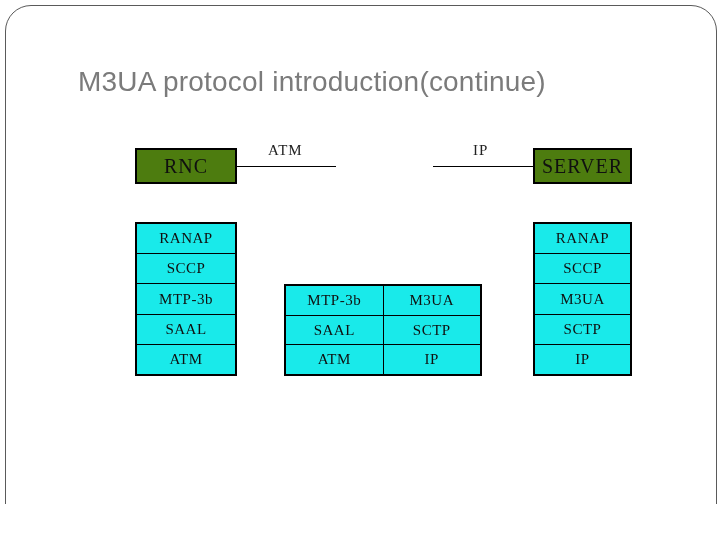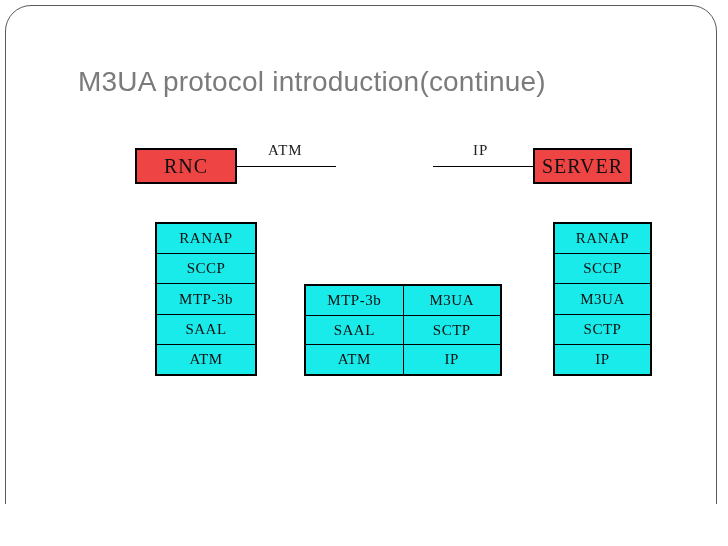--- a/index.html
+++ b/index.html
@@ -35,40 +35,39 @@
     font-family: "Liberation Sans", sans-serif;
     font-size: 28px;
     font-weight: 400;
     color: #7b7b7b;
     letter-spacing: 0.2px;
     white-space: nowrap;
   }
   
   .node-box {
     position: absolute;
-    background: #ef4444;
+    background: #4d7c0f;
     border: 2px solid #000000;
     box-sizing: border-box;
     display: flex;
     align-items: center;
     justify-content: center;
     font-family: "Liberation Serif", serif;
     font-size: 20px;
     color: #101010;
     letter-spacing: 1px;
   }
   
   .stack {
     position: absolute;
     border: 2px solid #000000;
     box-sizing: border-box;
     background: #19eaea;
     display: flex;
     flex-direction: column;
-    margin-left: 20px;
   }
   .stack-row {
     flex: 1 1 0;
     display: flex;
     border-bottom: 1px solid #000000;
     box-sizing: border-box;
   }
   .stack-row:last-child {
     border-bottom: none;
   }

